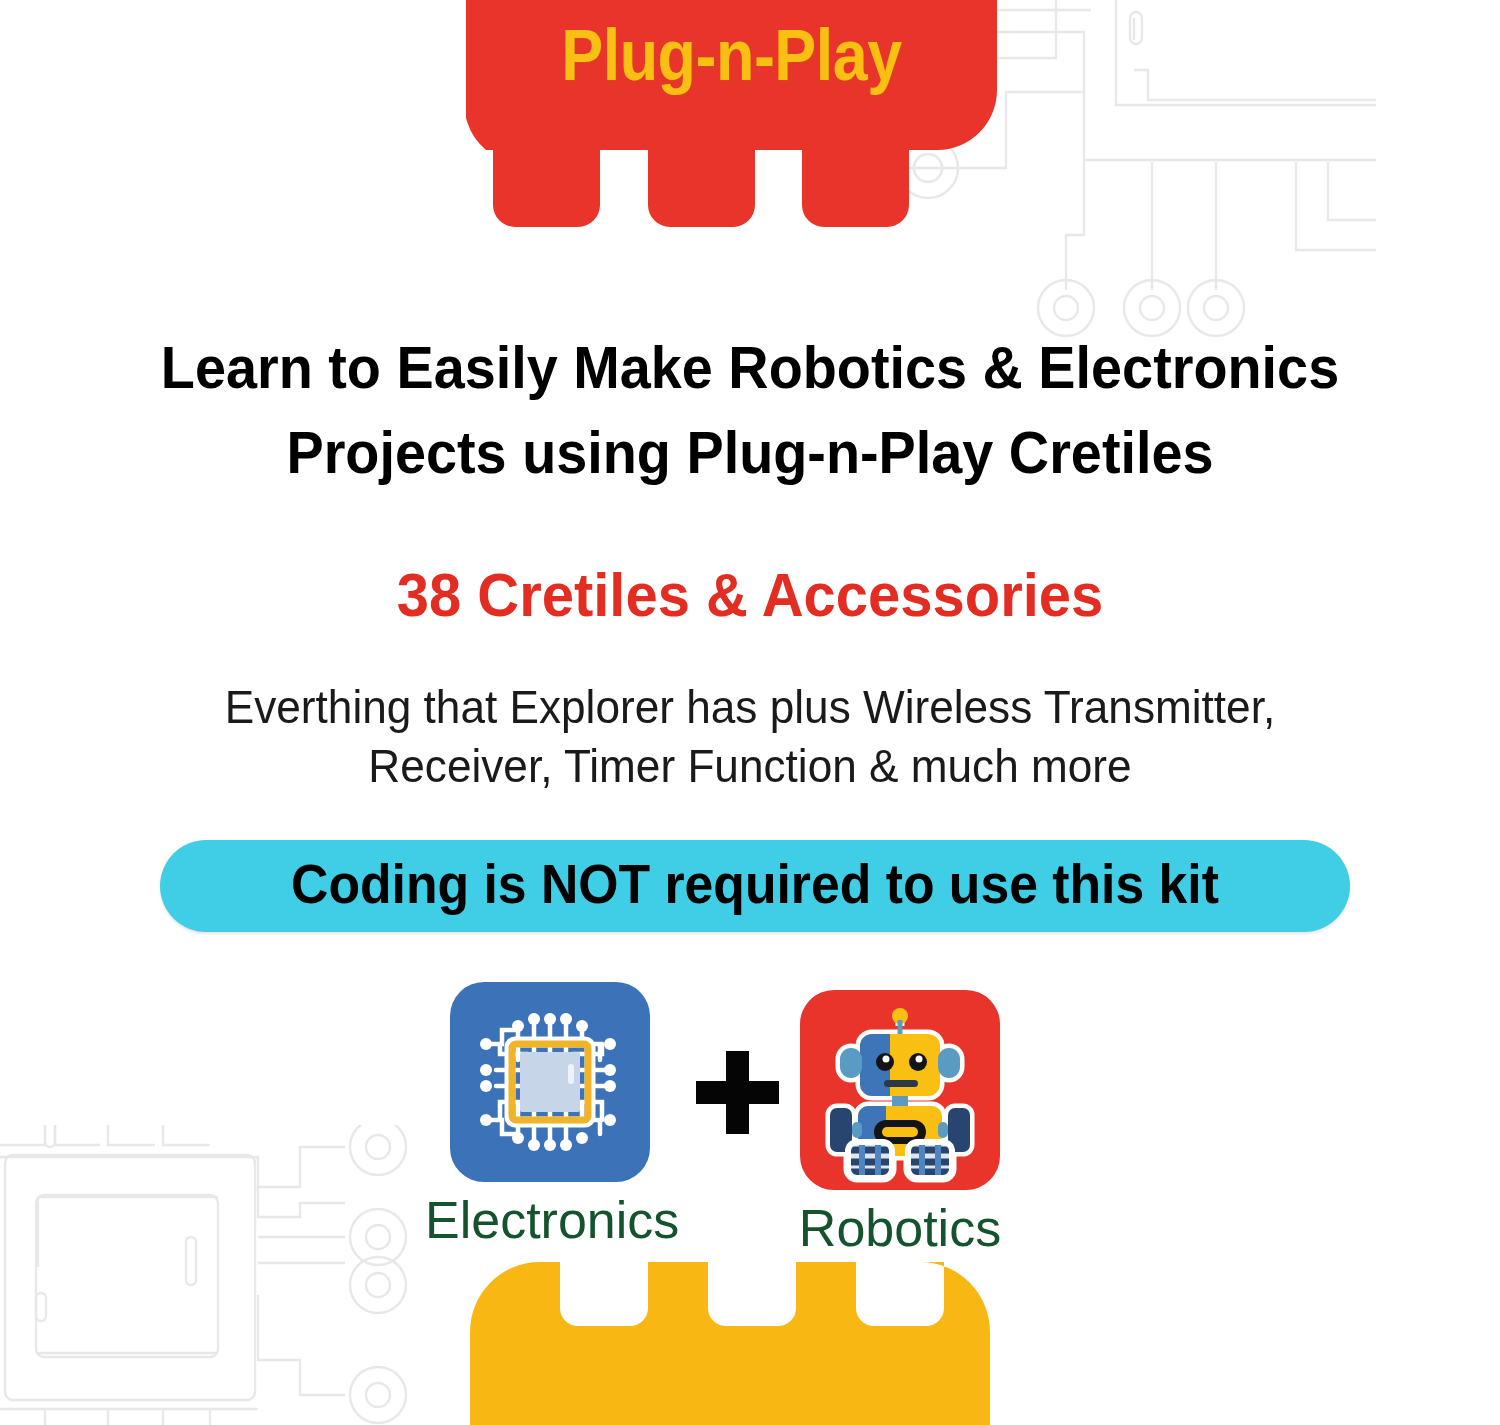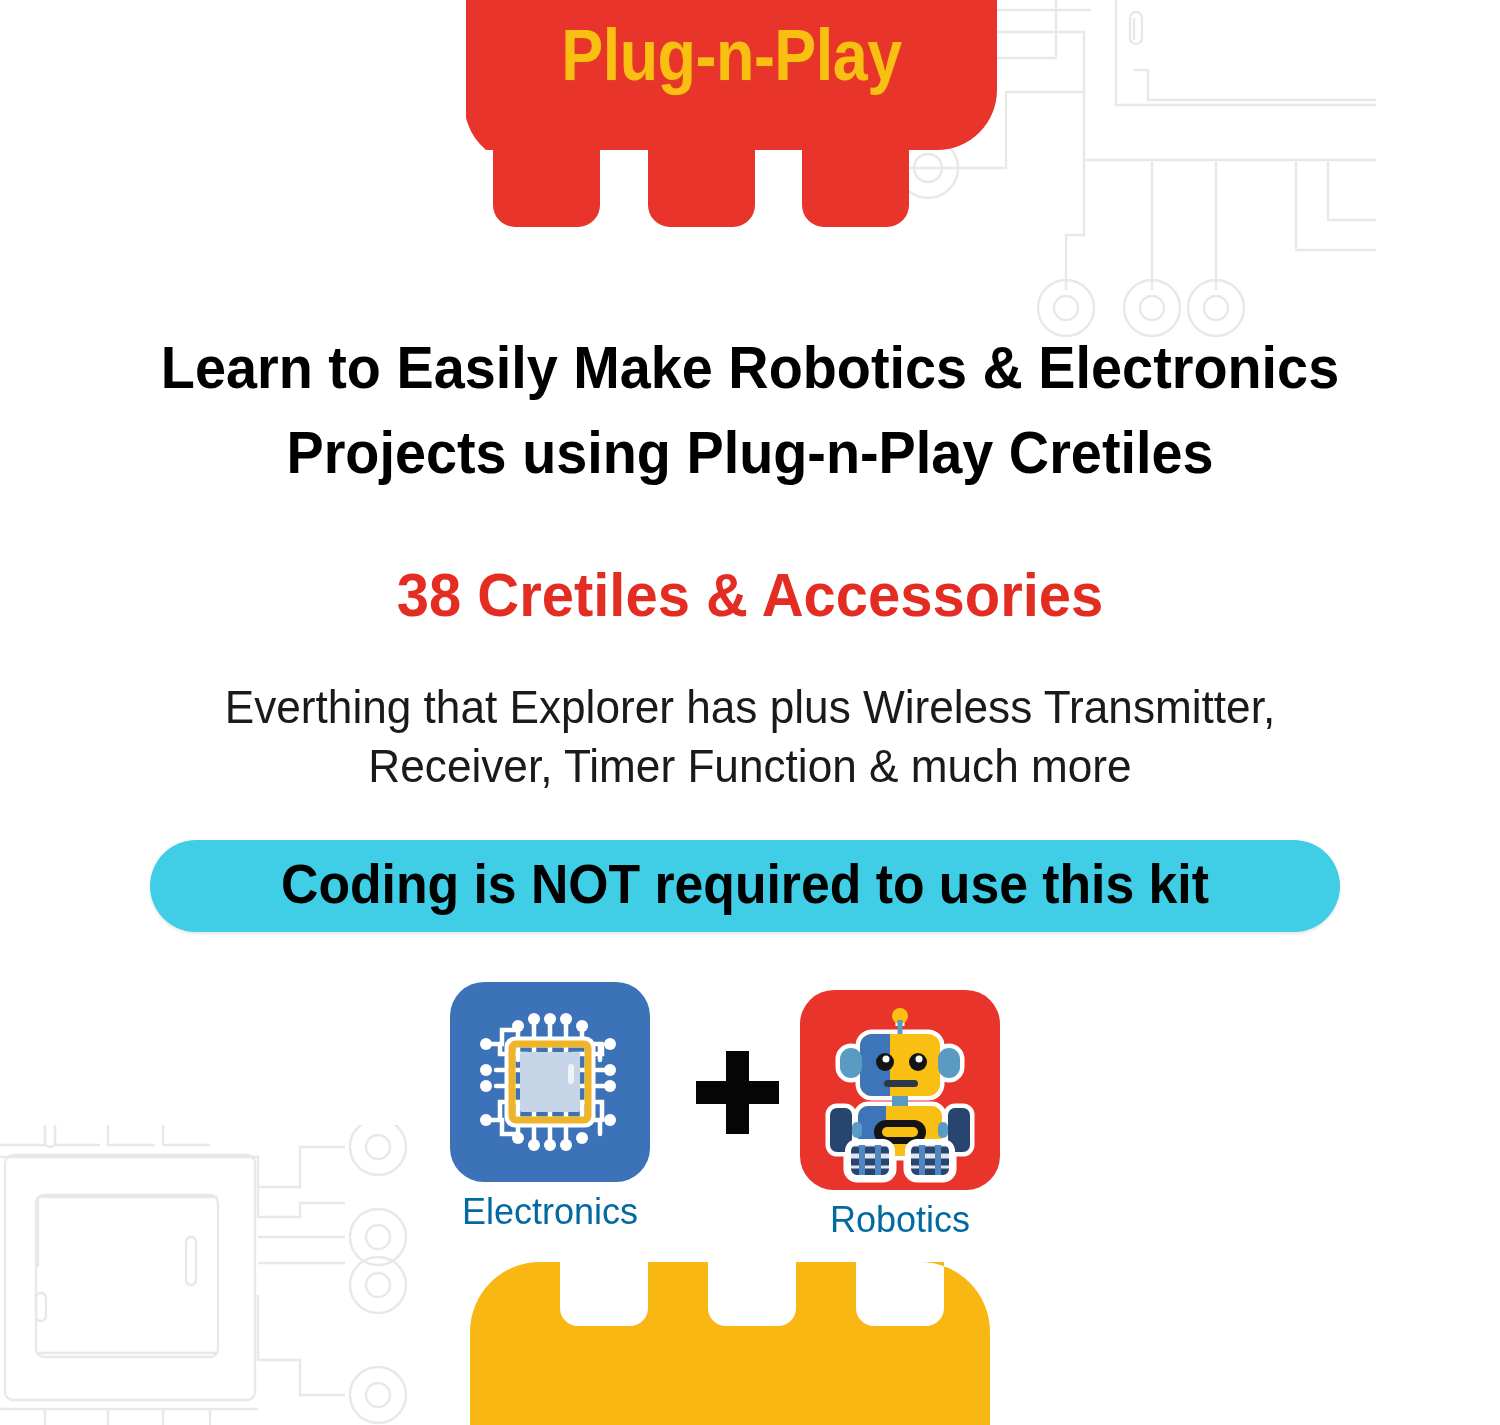--- a/index.html
+++ b/index.html
@@ -95,21 +95,21 @@
     font-weight: normal;
     font-size: 46px;
     line-height: 1.28;
     transform: scaleX(0.96);
     transform-origin: 50% 0;
   }
 
   
   .cyan-banner {
     position: absolute;
-    left: 150px;
+    left: 160px;
     top: 840px;
     width: 1190px;
     height: 92px;
     background: #40CDE6;
     border-radius: 46px;
     box-shadow: 0 2px 3px rgba(0,0,0,0.10);
   }
   .cyan-banner-text {
     position: absolute;
     left: 0;
@@ -150,22 +150,22 @@
     height: 200px;
     border-radius: 34px;
     margin: 0 auto;
     position: relative;
   }
   .tile-blue { background: #3B72B8; }
   .tile-red  { background: #E8342A; }
   .icon-caption {
     margin-top: 10px;
     font-family: "Liberation Sans", sans-serif;
-    font-size: 36px;
-    color: #0369a1;
+    font-size: 52px;
+    color: #14532d;
     line-height: 1.1;
   }
   .plus-sign {
     position: absolute;
     left: 690px;
     top: 1045px;
     width: 95px;
     height: 95px;
   }
 

